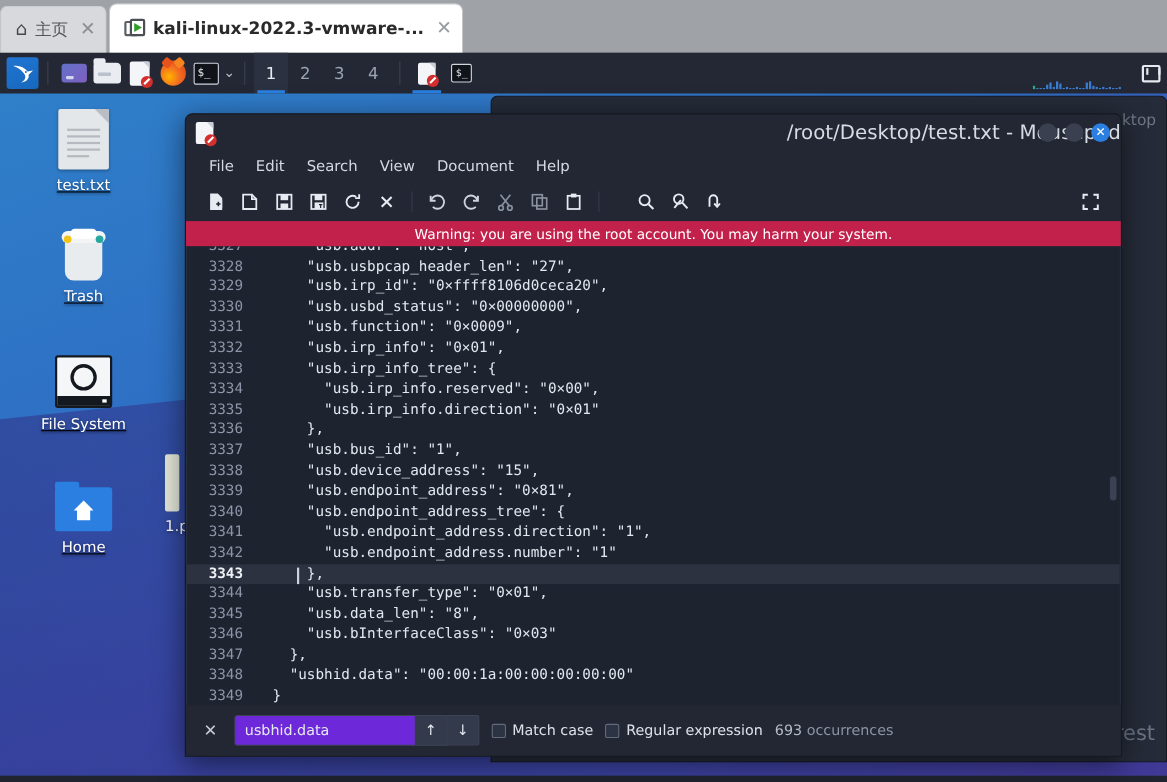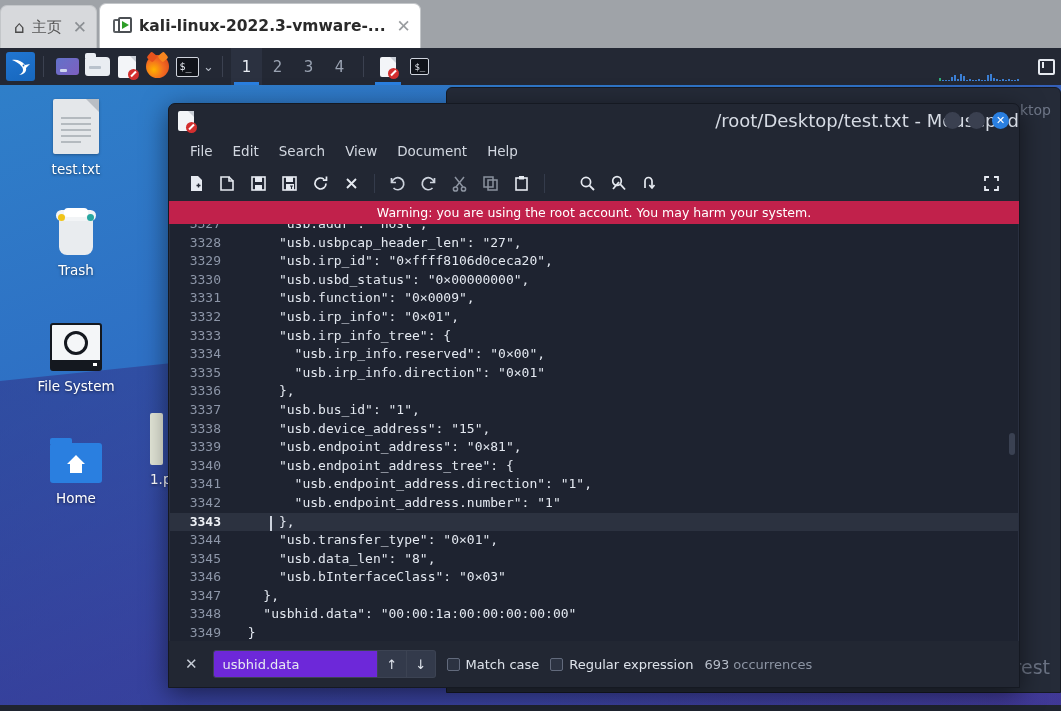--- a/index.html
+++ b/index.html
@@ -98,21 +98,21 @@
     background:
       linear-gradient(118deg, rgba(58,46,140,0) 62%, rgba(70,50,145,.55) 100%),
       linear-gradient(160deg, #2f7fc9 0%, #2e6fc4 34%, #3a56b8 62%, #3f47a8 100%);
     overflow: hidden;
   }
   .desktop:after {
     content:""; position:absolute; left:-10%; top:38%; width:130%; height:75%;
     background: linear-gradient(104deg, rgba(49,44,129,.55), rgba(62,52,140,.25));
     transform: rotate(-6deg);
   }
-  .dicon { position: absolute; width: 112px; text-align: center; z-index: 2; }
+  .dicon { position: absolute; width: 112px; text-align: center; z-index: 2; text-decoration: underline; }
   .dicon .lbl { color: #fff; font-size: 13.5px; margin-top: 7px;
      text-shadow: 0 1px 3px rgba(0,0,0,.55); }
   .di-txt { width: 46px; height: 55px; margin: 0 auto; background: #e4e7ea; border-radius: 2px;
      position: relative; box-shadow: 0 1px 3px rgba(0,0,0,.3); }
   .di-txt:before { content:""; position:absolute; right:0; top:0;
      border-left:13px solid transparent; border-top:13px solid #b9bec4; }
   .di-txt .ln { position:absolute; left:8px; width:30px; height:2px; background:#b4babf; }
   .di-trash { width: 46px; height: 48px; margin: 0 auto; position: relative; }
   .di-trash .body { position:absolute; left:6px; top:8px; width:34px; height:40px;
      background:#e9ecef; border-radius: 3px 3px 8px 8px; }

